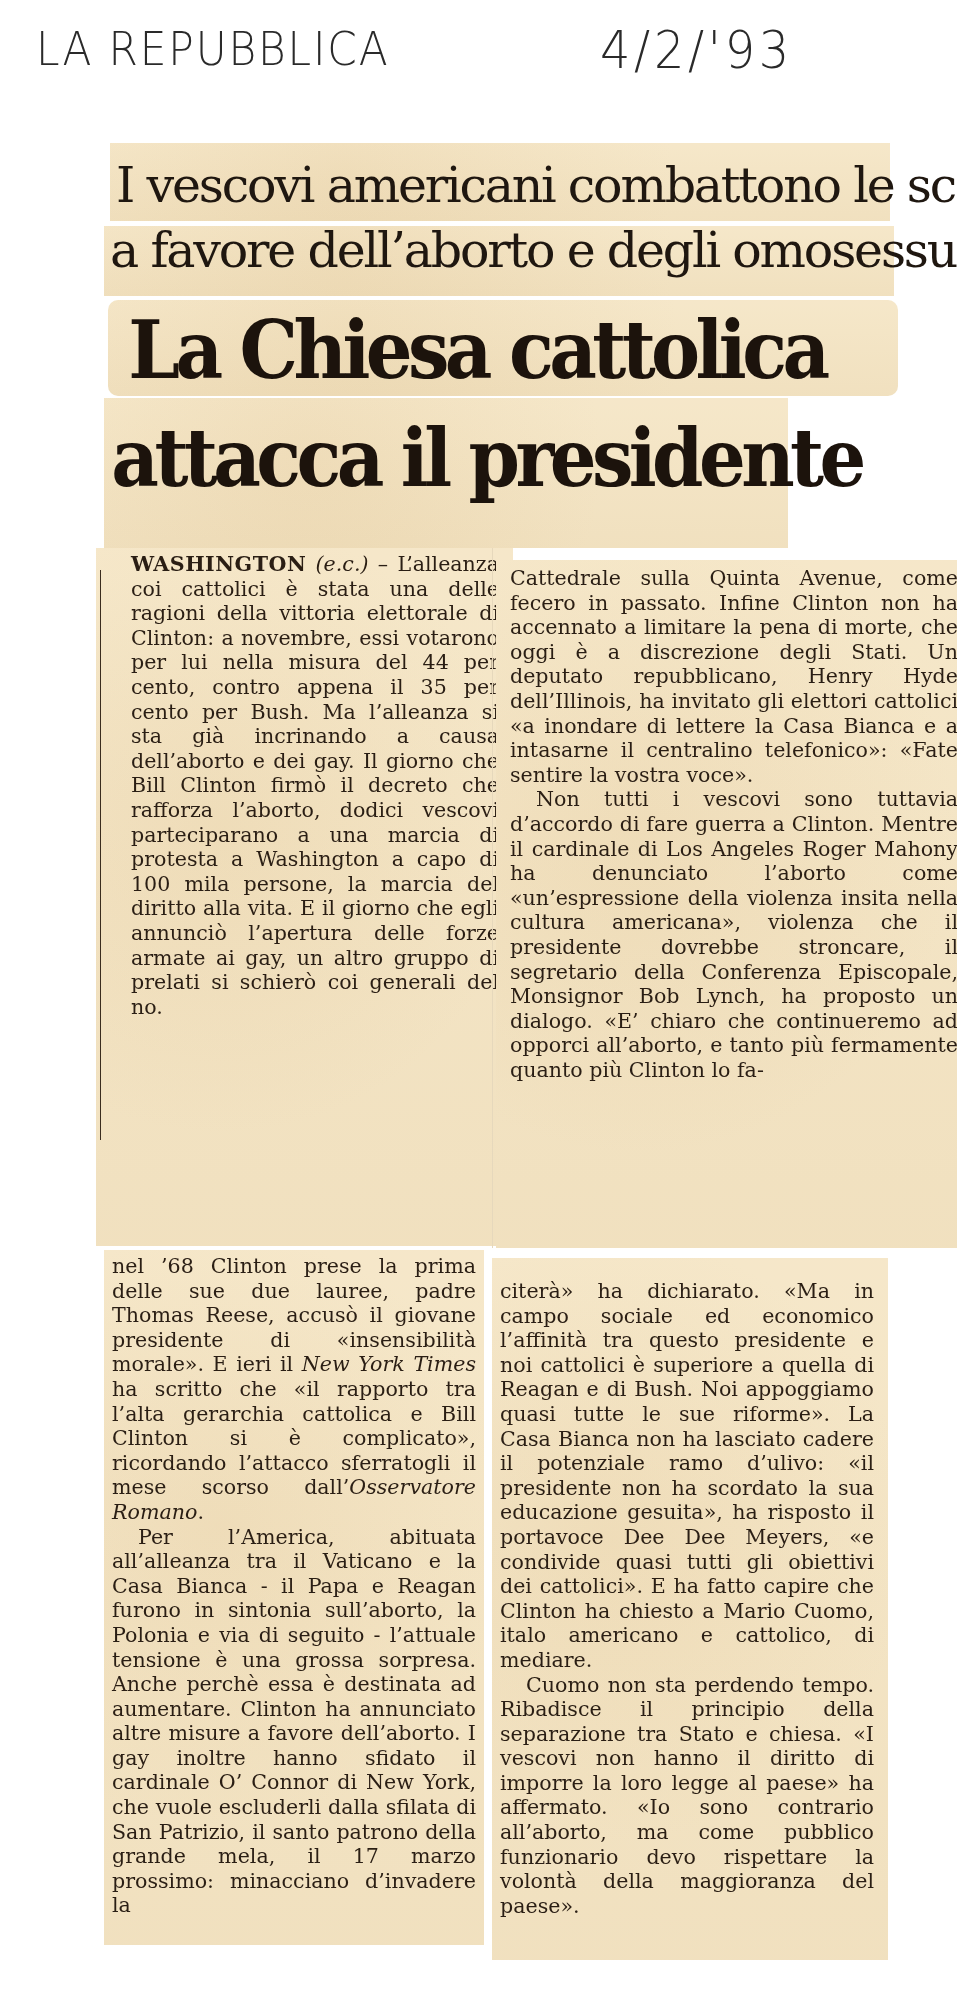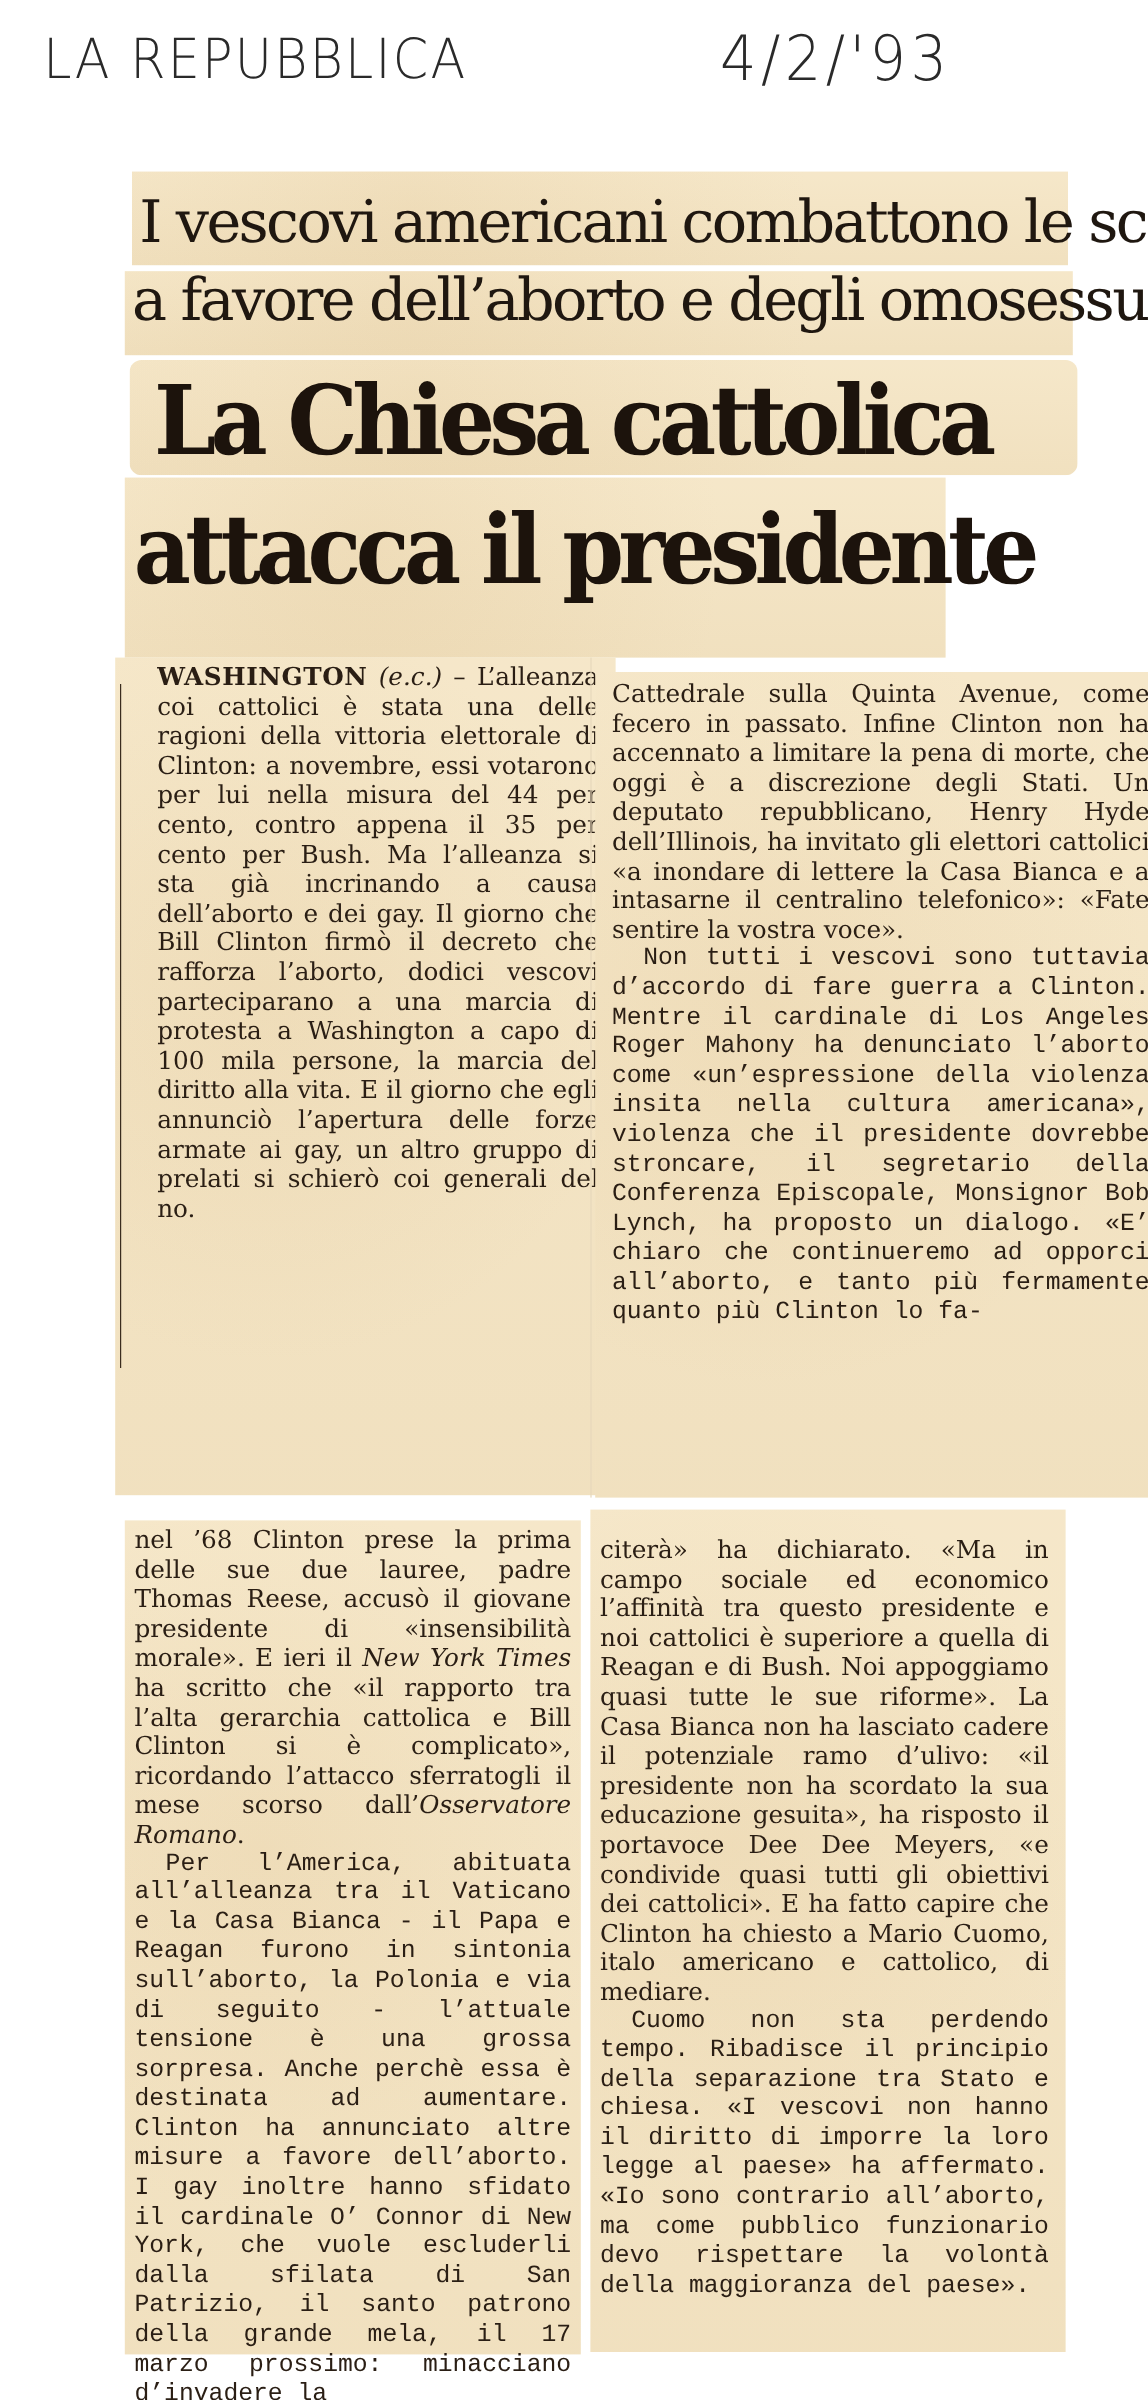--- a/index.html
+++ b/index.html
@@ -33,21 +33,21 @@
       font-size: 80px; letter-spacing: -5px; white-space: nowrap;
       line-height: 1; transform: scaleX(0.92); transform-origin: left top;
     }
     .col {
       font-family: "DejaVu Serif", serif;
       color: #2a1e14; font-size: 20.6px; line-height: 24.6px;
       text-align: justify; hyphens: manual;
       padding: 0 14px; box-sizing: border-box;
     }
     .col p { margin: 0; text-indent: 0; }
-    .col p.ind { text-indent: 26px; font-family: Liberation Mono, monospace; }
+    .col p.ind { text-indent: 26px; }
     .col .dateline { font-weight: bold; letter-spacing: 0.5px; }
     .col i { font-style: italic; }
     .rule {
       position: absolute; width: 1px; background: #3a2c1e;
     }
   </style>
 </head>
 <body>
 
 <div id="hw-title" class="handwritten">LA REPUBBLICA</div>
@@ -77,21 +77,21 @@
 <div class="rule" style="left:100px; top:570px; height:570px;"></div>
 <div class="rule" style="left:492px; top:548px; height:700px; background:#e6d8bc;"></div>
 
 <div class="clip" style="left:496px; top:560px; width:476px; height:688px;">
   <div class="col" style="padding-top:6px;">
     <p>Cattedrale sulla Quinta Avenue, come fecero in passato. Infine Clinton non ha accennato a limitare la pena di morte, che oggi è a discrezione degli Stati. Un deputato repubblicano, Henry Hyde dell’Illinois, ha invitato gli elettori cattolici «a inondare di lettere la Casa Bianca e a intasarne il centralino telefonico»: «Fate sentire la vostra voce».</p>
     <p class="ind">Non tutti i vescovi sono tuttavia d’accordo di fare guerra a Clinton. Mentre il cardinale di Los Angeles Roger Mahony ha denunciato l’aborto come «un’espressione della violenza insita nella cultura americana», violenza che il presidente dovrebbe stroncare, il segretario della Conferenza Episcopale, Monsignor Bob Lynch, ha proposto un dialogo. «E’ chiaro che continueremo ad opporci all’aborto, e tanto più fermamente quanto più Clinton lo fa-</p>
   </div>
 </div>
 
-<div class="clip" style="left:104px; top:1250px; width:380px; height:695px;margin-top:17px;">
+<div class="clip" style="left:104px; top:1250px; width:380px; height:695px;">
   <div class="col" style="padding-top:4px; padding-left:8px; padding-right:8px;">
     <p><span>nel ’68 Clinton prese la prima delle sue due lauree, padre Thomas Reese, accusò il giovane presidente di «insensibilità morale». E ieri il </span><i>New York Times</i><span> ha scritto che «il rapporto tra l’alta gerarchia cattolica e Bill Clinton si è complicato», ricordando l’attacco sferratogli il mese scorso dall’</span><i>Osservatore Romano</i><span>.</span></p>
     <p class="ind">Per l’America, abituata all’alleanza tra il Vaticano e la Casa Bianca - il Papa e Reagan furono in sintonia sull’aborto, la Polonia e via di seguito - l’attuale tensione è una grossa sorpresa. Anche perchè essa è destinata ad aumentare. Clinton ha annunciato altre misure a favore dell’aborto. I gay inoltre hanno sfidato il cardinale O’ Connor di New York, che vuole escluderli dalla sfilata di San Patrizio, il santo patrono della grande mela, il 17 marzo prossimo: minacciano d’invadere la</p>
   </div>
 </div>
 
 <div class="clip" style="left:492px; top:1258px; width:396px; height:702px;">
   <div class="col" style="padding-top:21px; padding-left:8px;">
     <p>citerà» ha dichiarato. «Ma in campo sociale ed economico l’affinità tra questo presidente e noi cattolici è superiore a quella di Reagan e di Bush. Noi appoggiamo quasi tutte le sue riforme». La Casa Bianca non ha lasciato cadere il potenziale ramo d’ulivo: «il presidente non ha scordato la sua educazione gesuita», ha risposto il portavoce Dee Dee Meyers, «e condivide quasi tutti gli obiettivi dei cattolici». E ha fatto capire che Clinton ha chiesto a Mario Cuomo, italo americano e cattolico, di mediare.</p>
     <p class="ind">Cuomo non sta perdendo tempo. Ribadisce il principio della separazione tra Stato e chiesa. «I vescovi non hanno il diritto di imporre la loro legge al paese» ha affermato. «Io sono contrario all’aborto, ma come pubblico funzionario devo rispettare la volontà della maggioranza del paese».</p>

